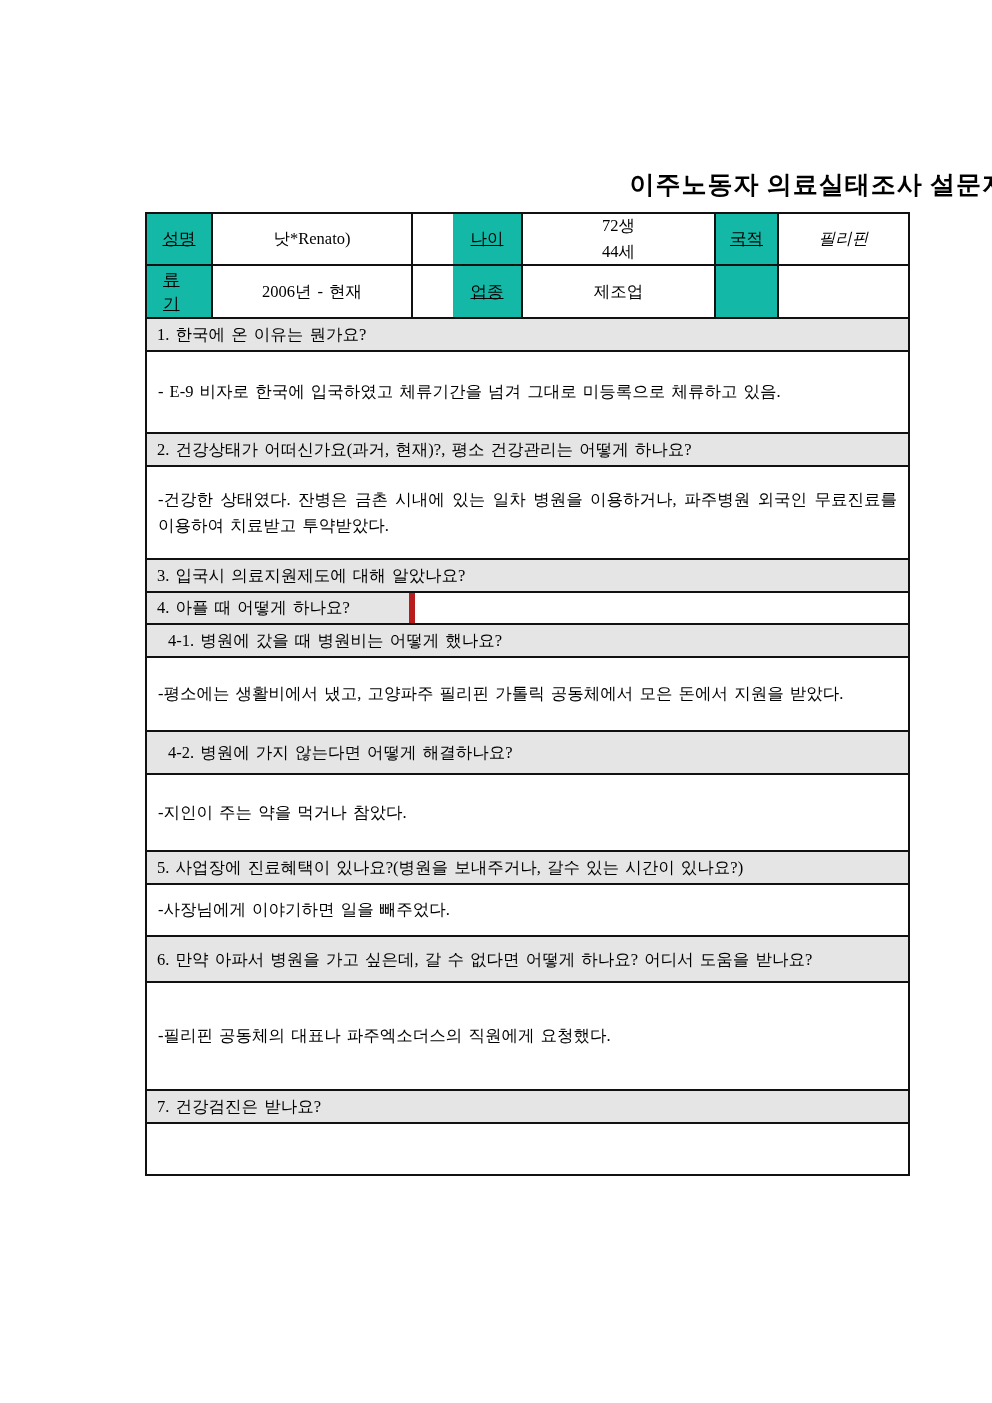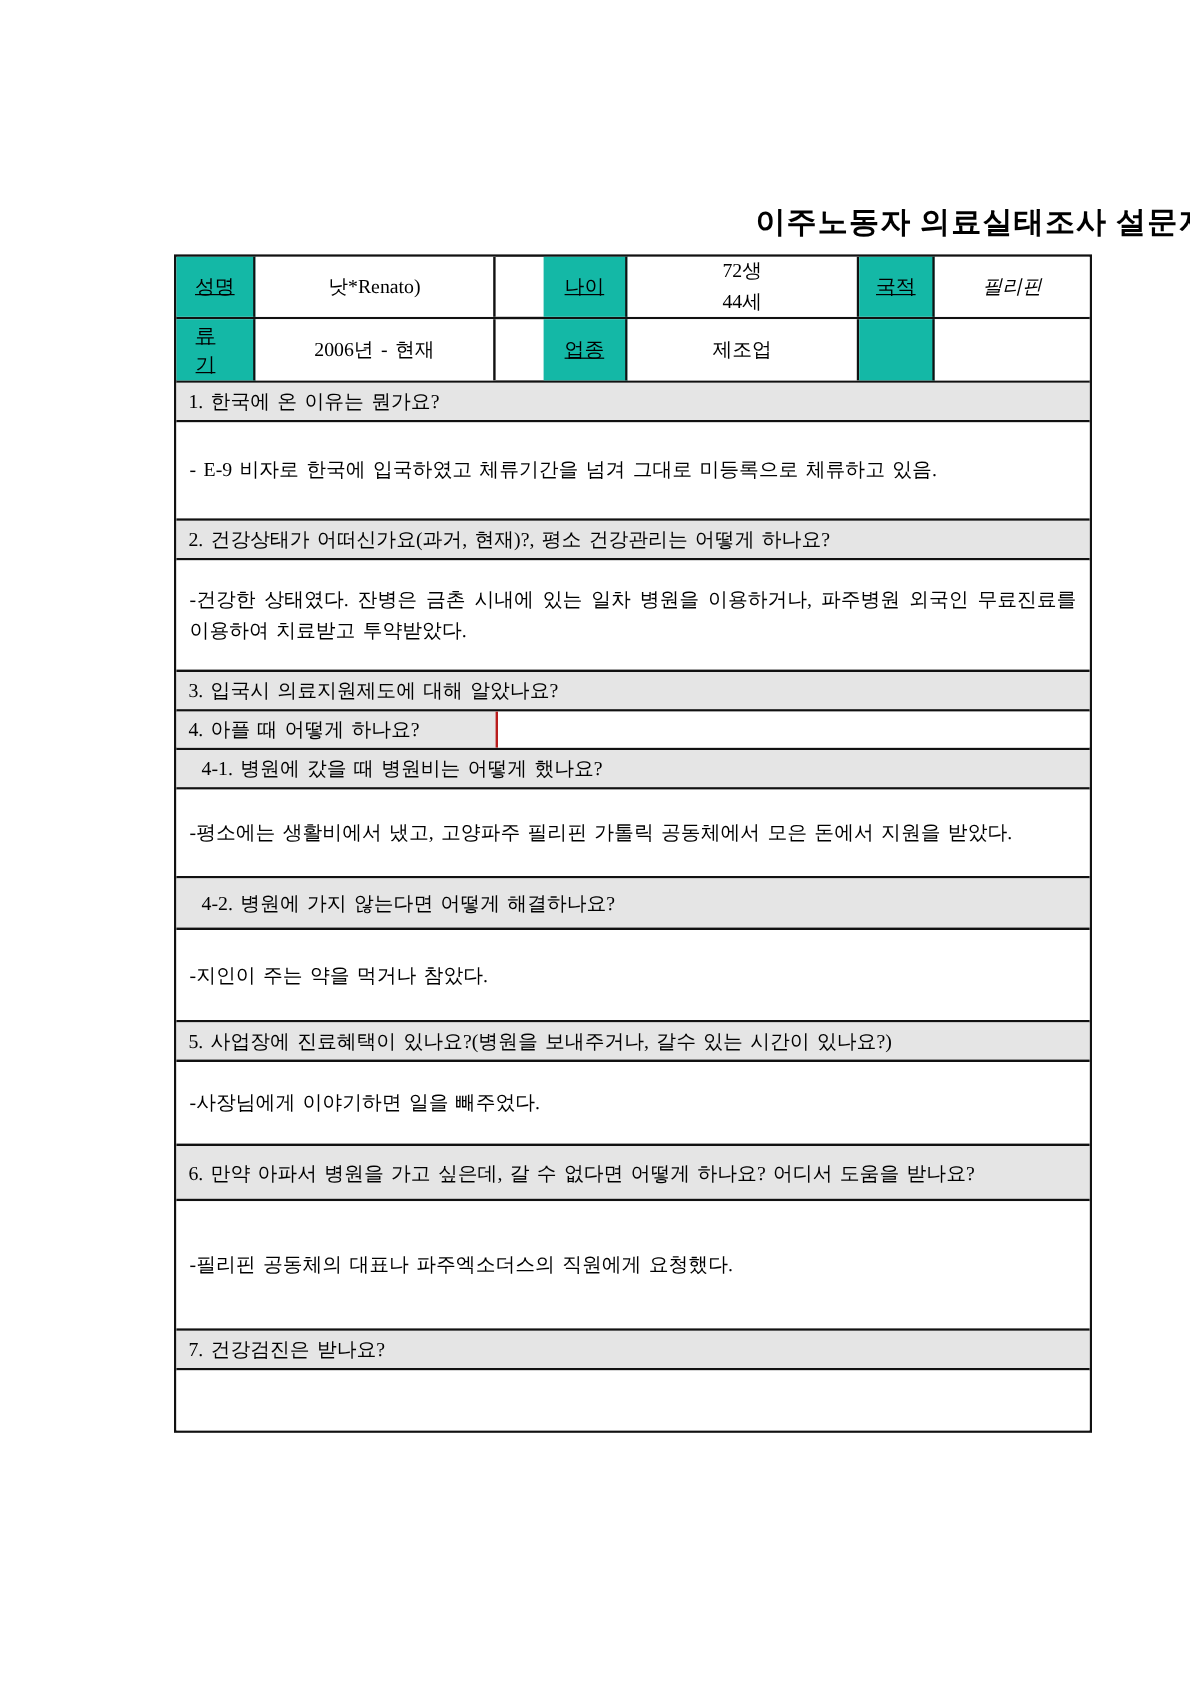--- a/index.html
+++ b/index.html
@@ -82,21 +82,21 @@
   }
   .jtext {
     width: 100%;
     text-align: justify;
     word-break: break-all;
   }
   .q4row { border-bottom: 2px solid #111111; }
   .q4cell {
     background: #e5e5e5;
     width: 268px;
-    border-right: 2px solid #b91c1c;
+    border-right: 6px solid #b91c1c;
     box-sizing: border-box;
     display: flex;
     align-items: center;
     padding: 0 10px;
   }
   .q4rest { flex: 1; background: #ffffff; }
   .noborder { border-bottom: none; }
   
   .c1 { width: 66px; }
   .c2 { width: 200px; }
@@ -173,21 +173,21 @@
     <div class="q sub" style="height:43px">
       <span class="jtext">4-2. 병원에 가지 않는다면 어떻게 해결하나요?</span>
     </div>
     <div class="a" style="height:77px">
       <span class="jtext">-지인이 주는 약을 먹거나 참았다.</span>
     </div>
 
     <div class="q" style="height:33px">
       <span class="jtext">5. 사업장에 진료혜택이 있나요?(병원을 보내주거나, 갈수 있는 시간이 있나요?)</span>
     </div>
-    <div class="a" style="height:70px">
+    <div class="a" style="height:52px">
       <span class="jtext">-사장님에게 이야기하면 일을 빼주었다.</span>
     </div>
 
     <div class="q" style="height:46px">
       <span class="jtext">6. 만약 아파서 병원을 가고 싶은데, 갈 수 없다면 어떻게 하나요? 어디서 도움을 받나요?</span>
     </div>
     <div class="a" style="height:108px">
       <span class="jtext">-필리핀 공동체의 대표나 파주엑소더스의 직원에게 요청했다.</span>
     </div>
 

